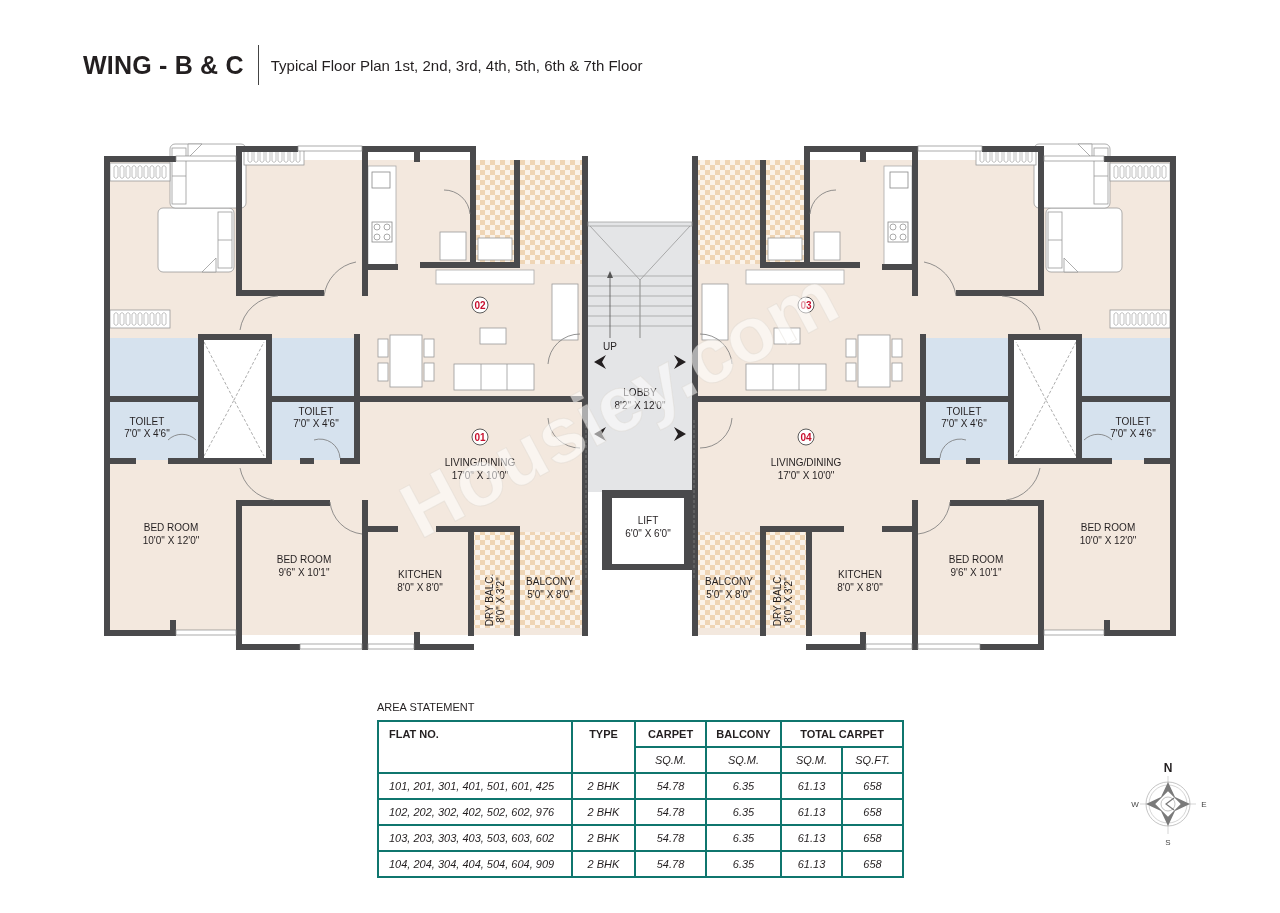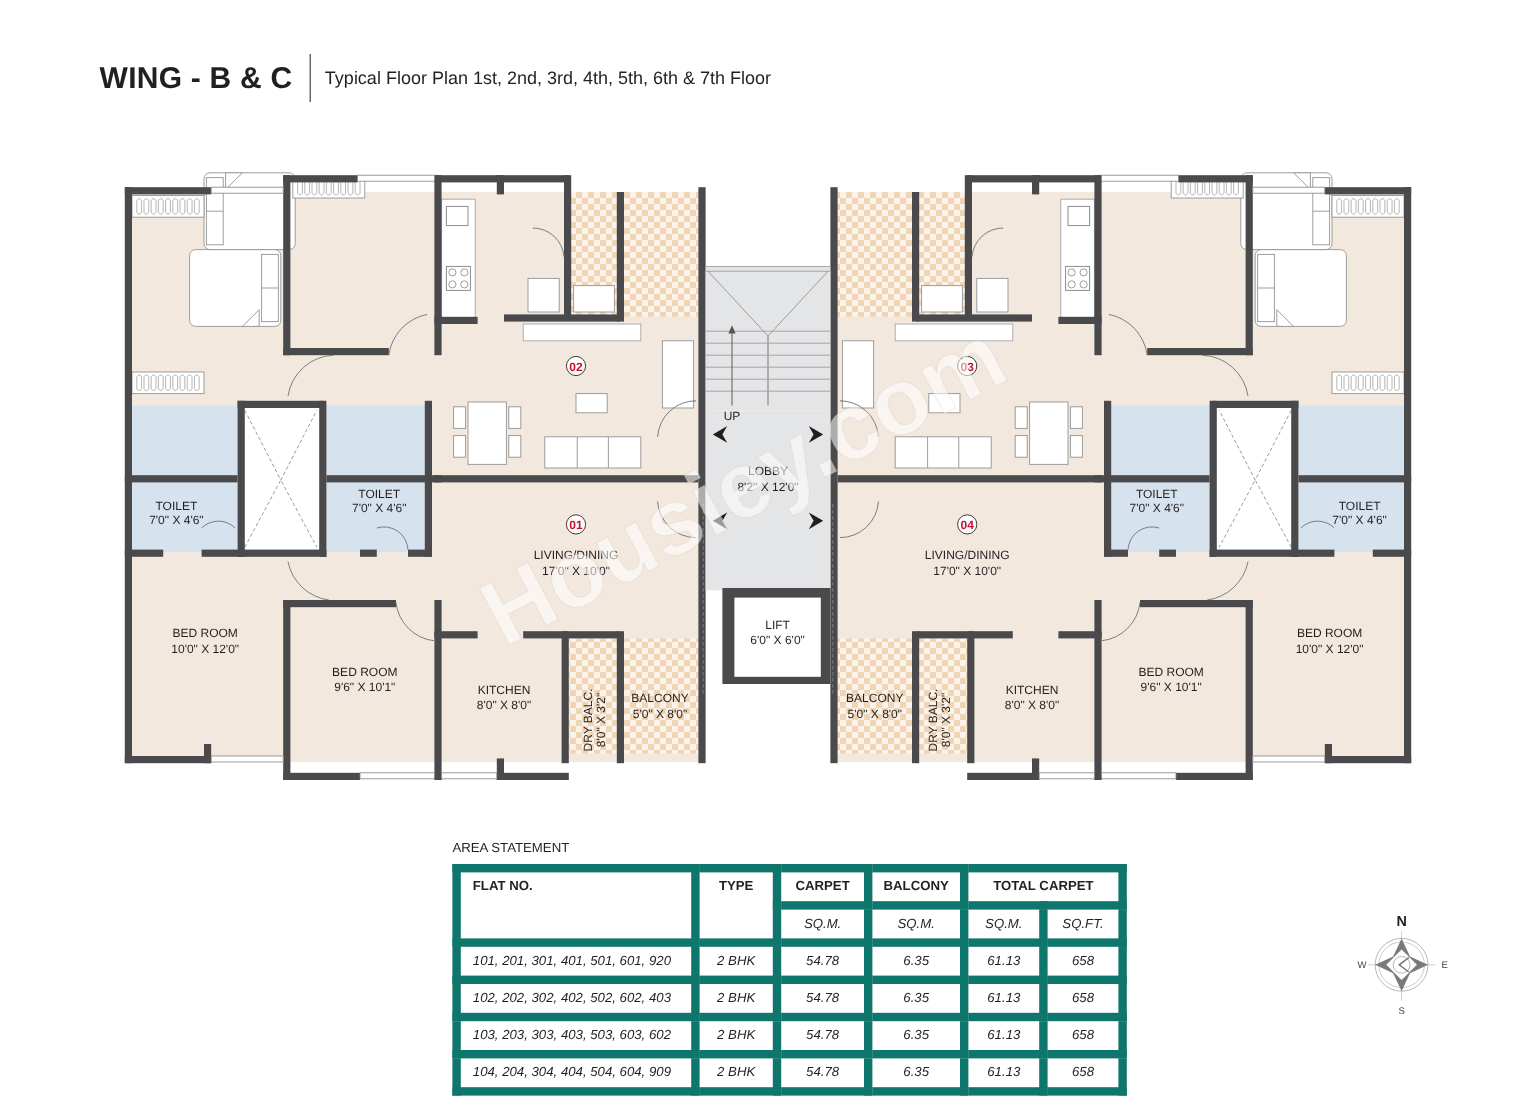--- a/index.html
+++ b/index.html
@@ -6,21 +6,21 @@
   body{width:1280px;height:913px;position:relative;overflow:hidden;font-family:"Liberation Sans",sans-serif;color:#231f20;}
   .title-wrap{position:absolute;left:83px;top:44px;height:42px;display:flex;align-items:center;justify-content:center;}
   .wing{font-weight:bold;font-size:25px;letter-spacing:0.2px;}
   .divider{width:1px;height:40px;background:#444;margin:0 12px 0 14px;}
   .subtitle{font-size:15px;}
   #plan{position:absolute;left:0;top:0;}
   .lbl{font-family:"Liberation Sans",sans-serif;font-size:10px;fill:#231f20;text-anchor:middle;}
   .num{font-family:"Liberation Sans",sans-serif;font-size:10px;font-weight:bold;fill:#c8102e;text-anchor:middle;}
   .area-title{position:absolute;left:377px;top:701px;font-size:11px;text-align:right;}
   table.area{position:absolute;left:377px;top:720px;border-collapse:collapse;font-size:11px;}
-  table.area td,table.area th{border:7px solid #0f766e;padding:0 6px;height:24px;}
+  table.area td,table.area th{border:2px solid #0f766e;padding:0 6px;height:24px;}
   table.area th{font-weight:bold;text-align:center;}
   table.area th.flat{text-align:left;vertical-align:top;padding-top:6px;padding-left:10px;}
   table.area td{text-align:center;font-style:italic;}
   table.area td.flat{text-align:left;padding-left:10px;}
   .compass{position:absolute;left:1128px;top:760px;width:84px;height:90px;}
 </style>
 </head>
 <body>
 
 <div class="title-wrap">
@@ -267,29 +267,29 @@
     <th style="width:61px;">BALCONY</th>
     <th colspan="2">TOTAL CARPET</th>
   </tr>
   <tr>
     <td>SQ.M.</td>
     <td>SQ.M.</td>
     <td style="width:47px;">SQ.M.</td>
     <td style="width:47px;">SQ.FT.</td>
   </tr>
   <tr>
-    <td class="flat">101, 201, 301, 401, 501, 601, 920</td>
+    <td class="flat">101, 201, 301, 401, 501, 601, 425</td>
     <td>2 BHK</td>
     <td>54.78</td>
     <td>6.35</td>
     <td>61.13</td>
     <td>658</td>
   </tr>
   <tr>
-    <td class="flat">102, 202, 302, 402, 502, 602, 403</td>
+    <td class="flat">102, 202, 302, 402, 502, 602, 976</td>
     <td>2 BHK</td>
     <td>54.78</td>
     <td>6.35</td>
     <td>61.13</td>
     <td>658</td>
   </tr>
   <tr>
     <td class="flat">103, 203, 303, 403, 503, 603, 602</td>
     <td>2 BHK</td>
     <td>54.78</td>

